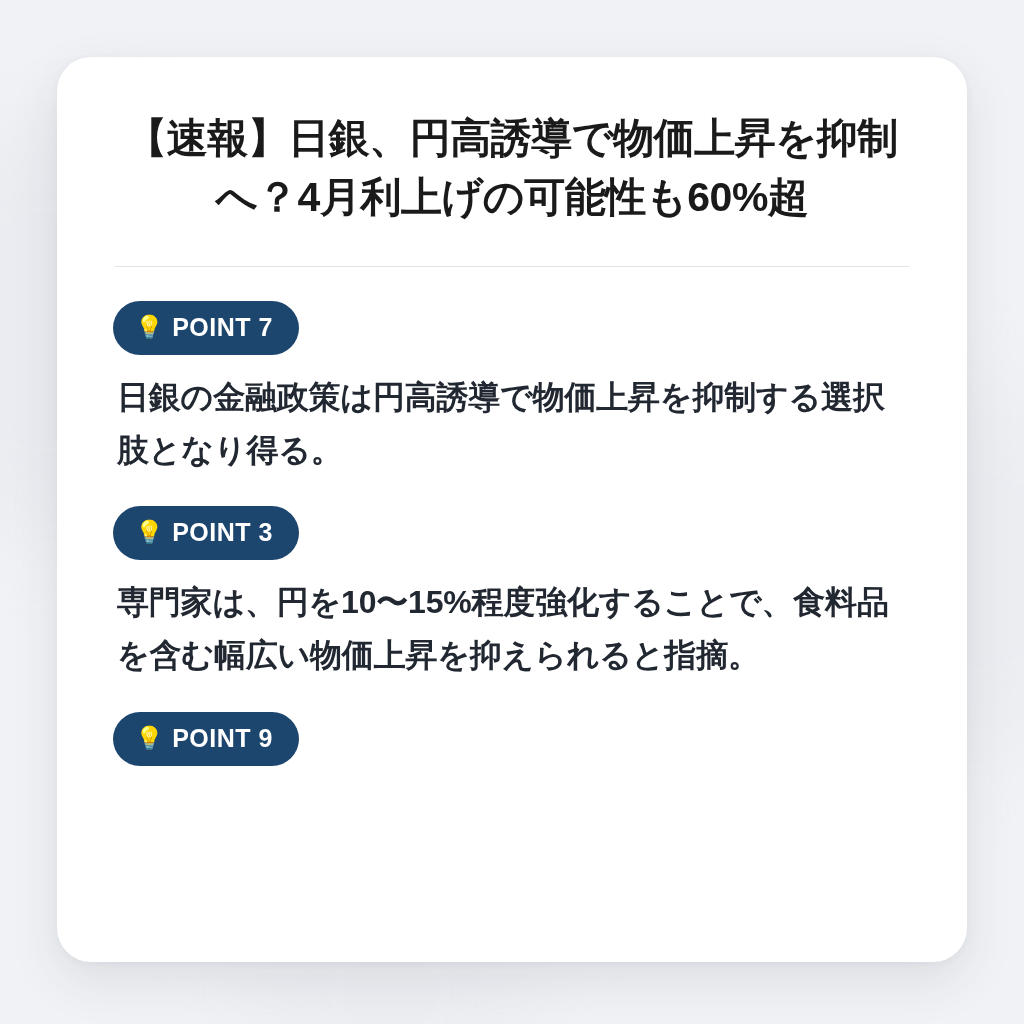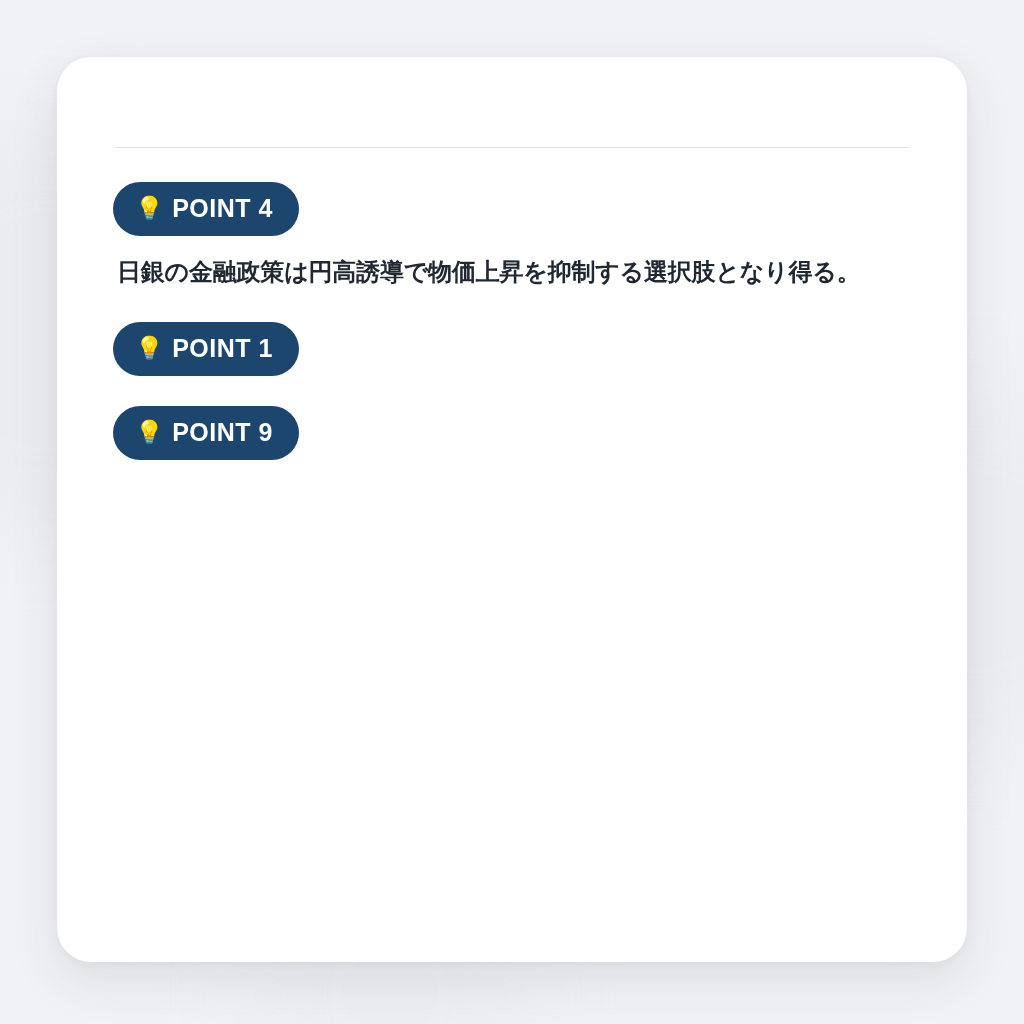--- a/index.html
+++ b/index.html
@@ -87,54 +87,56 @@
     letter-spacing: 0.5px;
     box-sizing: border-box;
   }
   .badge .bulb {
     font-size: 23px;
     line-height: 1;
   }
 
   .point-body {
     margin: 16px 20px 0 4px;
-    font-size: 24px;
+    font-size: 32px;
     line-height: 1.65;
     color: #222831;
     font-weight: bold;
     letter-spacing: -0.2px;
   }
 </style>
 </head>
 <body>
 
 <div class="bg-blob blob-a"></div>
 <div class="bg-blob blob-b"></div>
 <div class="bg-blob blob-c"></div>
 
 <div class="card">
 
+  <h1 class="title">【速報】日銀、円高誘導で物価上昇を抑制へ？4月利上げの可能性も60%超</h1>
 
   <div class="divider"></div>
 
   <div class="points">
 
     <div class="point-block">
       <div class="badge">
         <span class="bulb">💡</span>
-        <span>POINT 4</span>
+        <span>POINT 7</span>
       </div>
       <p class="point-body">日銀の金融政策は円高誘導で物価上昇を抑制する選択肢となり得る。</p>
     </div>
 
     <div class="point-block">
       <div class="badge">
         <span class="bulb">💡</span>
-        <span>POINT 1</span>
+        <span>POINT 3</span>
       </div>
+      <p class="point-body">専門家は、円を10〜15%程度強化することで、食料品を含む幅広い物価上昇を抑えられると指摘。</p>
     </div>
 
     <div class="point-block">
       <div class="badge">
         <span class="bulb">💡</span>
         <span>POINT 9</span>
       </div>
     </div>
 
   </div>

